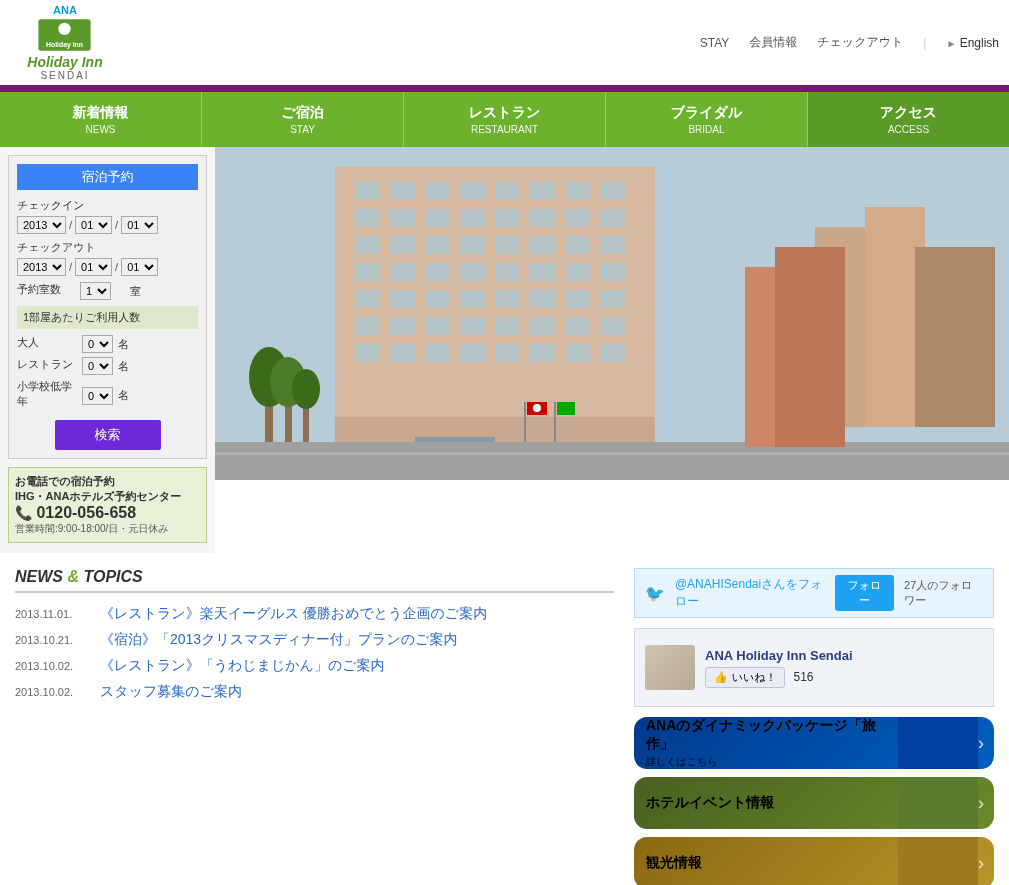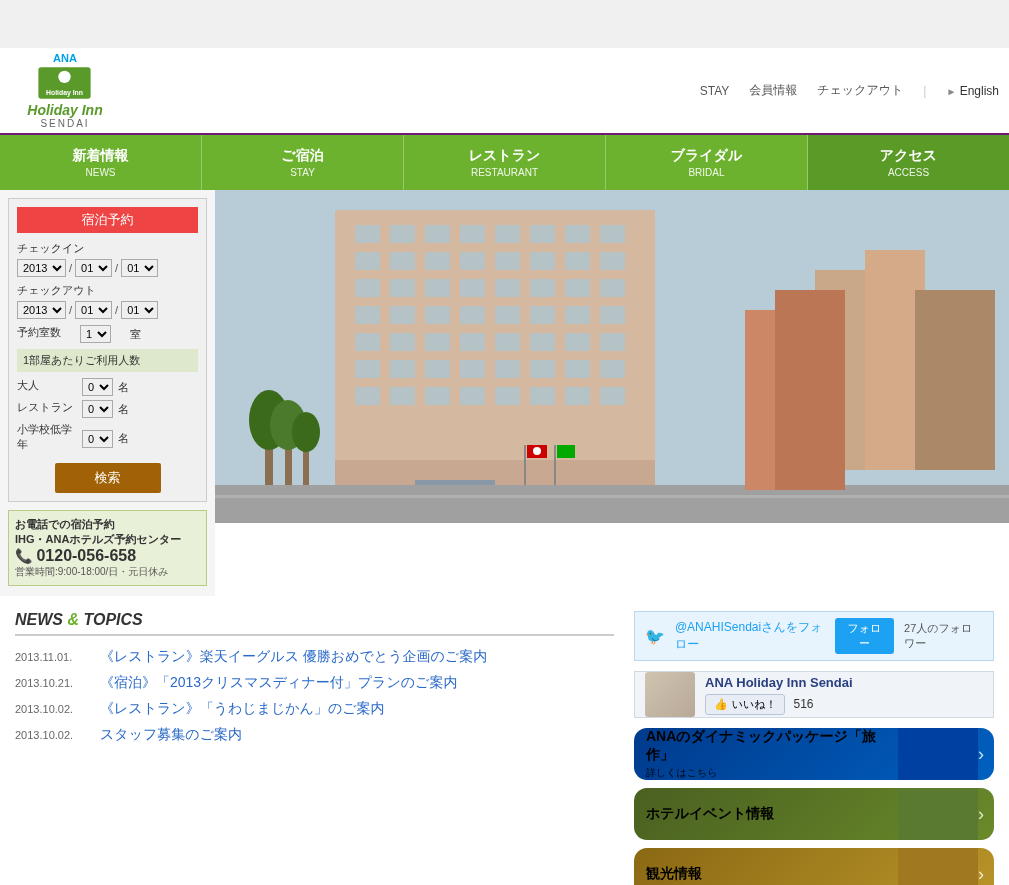--- a/index.html
+++ b/index.html
@@ -1,19 +1,19 @@
 <!DOCTYPE html>
 <html><head>
   <meta charset="utf-8">
   <style>
     * { margin: 0; padding: 0; box-sizing: border-box; }
     body { font-family: Arial, sans-serif; font-size: 12px; background: #f0f0f0; width: 1009px; }
 
     
-    #header { background: #fff; display: flex; align-items: center; justify-content: space-between; padding: 5px 10px; border-bottom: 2px solid #701a75; margin-top: 48px; }
+    #header { background: #fff; display: flex; align-items: center; justify-content: space-between; padding: 5px 10px; border-bottom: 7px solid #701a75; }
     #logo-area { display: flex; align-items: center; }
     #logo-img { width: 110px; height: 75px; background: #fff; display: flex; flex-direction: column; align-items: center; justify-content: center; }
 
     #top-nav { display: flex; align-items: center; gap: 20px; font-size: 12px; }
     #top-nav a { color: #555; text-decoration: none; }
 
     
     #main-nav { background: #6cb22e; display: flex; }
     #main-nav .nav-item { flex: 1; text-align: center; padding: 12px 5px; color: white; cursor: pointer; border-right: 1px solid rgba(255,255,255,0.3); transition: background 0.2s; }
     #main-nav .nav-item:last-child { border-right: none; background: #5a9a26; }
@@ -21,34 +21,34 @@
     #main-nav .nav-item .en { font-size: 10px; display: block; margin-top: 2px; opacity: 0.9; }
 
     
     #content { display: flex; background: #fff; }
 
     
     #sidebar { width: 215px; min-width: 215px; background: #f5f5f5; padding-bottom: 10px; }
 
     
     #booking-box { background: #f0f0f0; border: 1px solid #ccc; margin: 8px; padding: 8px; }
-    #booking-title { background: #ef4444; color: white; text-align: center; padding: 4px; font-size: 13px; margin-bottom: 8px; }
+    #booking-title { background: #3b82f6; color: white; text-align: center; padding: 4px; font-size: 13px; margin-bottom: 8px; }
     #booking-box label { font-size: 11px; color: #333; display: block; margin-bottom: 3px; }
     .date-row { display: flex; align-items: center; gap: 3px; margin-bottom: 6px; }
     .date-row select { font-size: 11px; padding: 1px; border: 1px solid #aaa; }
     .date-row span { font-size: 11px; color: #555; }
     .room-row { display: flex; align-items: center; gap: 19px; margin-bottom: 6px; }
     .room-row select { font-size: 11px; padding: 1px; border: 1px solid #aaa; }
     .room-row span { font-size: 11px; color: #333; }
     #per-room { background: #dde8cc; padding: 4px 6px; font-size: 11px; color: #333; margin-bottom: 6px; }
     .guest-row { display: flex; align-items: center; gap: 5px; margin-bottom: 4px; }
     .guest-row label { width: 60px; font-size: 11px; color: #333; margin: 0; }
     .guest-row select { font-size: 11px; padding: 1px; border: 1px solid #aaa; }
     .guest-row span { font-size: 11px; color: #333; }
-    #search-btn { background: #a16207; color: white; border: none; padding: 6px 40px; font-size: 13px; cursor: pointer; display: block; margin: 8px auto 0; border-radius: 2px; }
+    #search-btn { background: #6d28d9; color: white; border: none; padding: 6px 40px; font-size: 13px; cursor: pointer; display: block; margin: 8px auto 0; border-radius: 2px; }
 
     
     #phone-booking { margin: 0 8px; background: #e8f0d8; border: 1px solid #b8cc88; padding: 6px; font-size: 10px; color: #333; }
     #phone-booking .phone-title { font-size: 11px; font-weight: bold; color: #333; }
     #phone-booking .phone-number { font-size: 16px; font-weight: bold; color: #333; display: flex; align-items: center; gap: 4px; }
     #phone-booking .phone-icon { color: #6cb22e; font-size: 14px; }
     #phone-booking .phone-hours { font-size: 10px; color: #555; }
 
     
     #hero { flex: 1; overflow: hidden; }
@@ -63,21 +63,21 @@
     .news-date { color: #666; font-size: 11px; min-width: 75px; }
     .news-link { color: #2a6ac8; font-size: 14px; text-decoration: none; }
 
     #right-sidebar { width: 360px; min-width: 360px; }
     #twitter-bar { background: #e8f4fd; border: 1px solid #b8d8f0; padding: 6px 10px; display: flex; align-items: center; gap: 10px; margin-bottom: 10px; font-size: 12px; }
     #twitter-bar .tw-icon { color: #1da1f2; font-size: 16px; }
     #twitter-bar .tw-follow { color: #1da1f2; text-decoration: none; }
     #twitter-bar .tw-btn { background: #1da1f2; color: white; border: none; padding: 3px 10px; border-radius: 3px; cursor: pointer; font-size: 11px; }
     #twitter-bar .tw-followers { font-size: 11px; color: #555; }
 
-    #fb-bar { background: #f0f4f8; border: 1px solid #d0d8e0; padding: 0 10px; display: flex; align-items: center; gap: 10px; margin-bottom: 10px; }
+    #fb-bar { background: #f0f4f8; border: 1px solid #d0d8e0; padding: 16px 10px; display: flex; align-items: center; gap: 10px; margin-bottom: 10px; }
     #fb-bar .fb-thumb { width: 50px; height: 45px; background: #d4c8b8; border-radius: 3px; overflow: hidden; }
     #fb-bar .fb-thumb-img { width: 100%; height: 100%; background: linear-gradient(135deg, #d0c4b0, #b8a898); }
     #fb-bar .fb-info { flex: 1; }
     #fb-bar .fb-name { font-size: 13px; font-weight: bold; color: #2a4080; }
     #fb-bar .fb-like-row { display: flex; align-items: center; gap: 8px; margin-top: 4px; }
     #fb-bar .fb-like-btn { background: #e8edf5; border: 1px solid #b8c4d8; padding: 2px 8px; font-size: 11px; border-radius: 3px; cursor: pointer; display: flex; align-items: center; gap: 4px; }
     #fb-bar .fb-like-btn .thumb-up { color: #3b5998; }
     #fb-bar .fb-count { font-size: 12px; color: #333; }
 
     .banner { width: 100%; height: 52px; margin-bottom: 8px; display: flex; align-items: center; overflow: hidden; border-radius: 13px; cursor: pointer; position: relative; }

